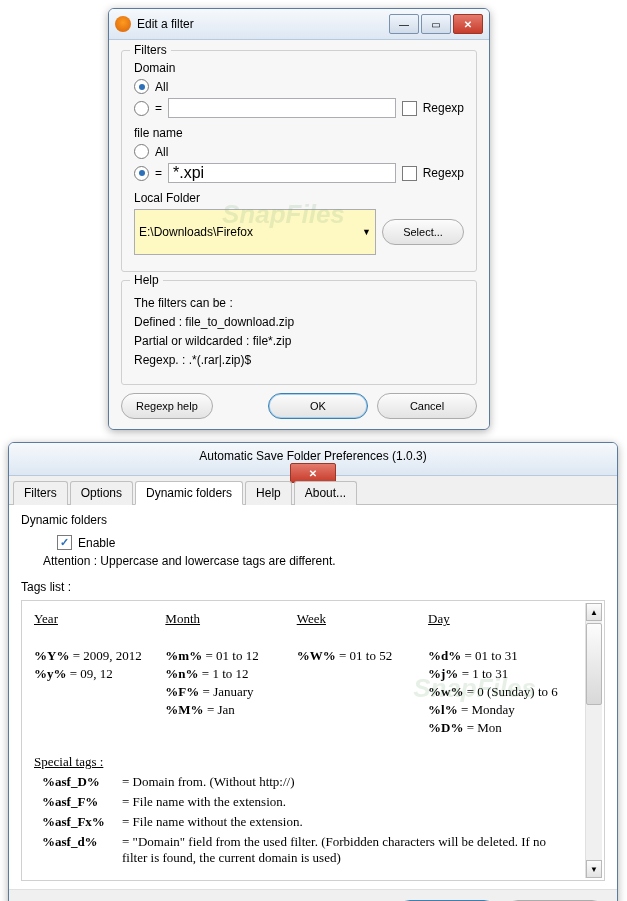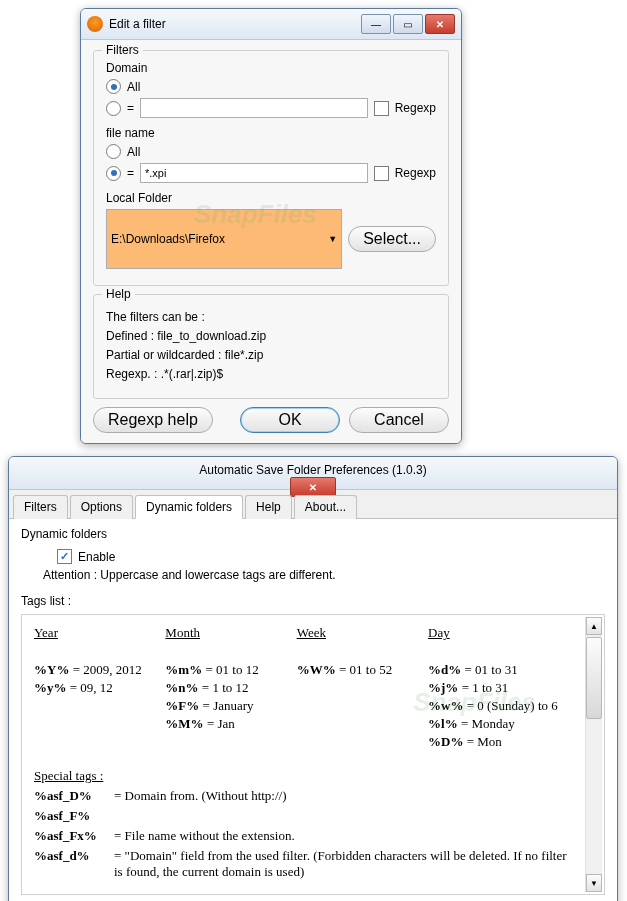--- a/index.html
+++ b/index.html
@@ -133,52 +133,52 @@
   font-size: 11px;
   line-height: 11px;
 }
 .textinput {
   border: 1px solid #abadb3;
   background: #fff;
   height: 20px;
   padding: 1px 4px;
   box-sizing: border-box;
   font-family: inherit;
-  font-size: 11px;
+  font-size: 16px;
 }
 .textinput.wide {
   flex: 1;
 }
 .label {
   font-size: 12px;
 }
 .select-box {
   border: 1px solid #abadb3;
-  background: #fdba74;
+  background: #fef9c3;
   height: 22px;
-  padding: 18px 4px;
+  padding: 11px 4px;
   display: flex;
   align-items: center;
   justify-content: space-between;
   cursor: pointer;
 }
 .select-box .caret {
   font-size: 9px;
 }
 .button {
   border: 1px solid #acacac;
   border-radius: 13px;
   background: linear-gradient(to bottom, #fcfcfc, #e3e3e3);
   height: 24px;
   padding: 0 14px;
   display: inline-flex;
   align-items: center;
   justify-content: center;
   cursor: pointer;
-  font-size: 16px;
+  font-size: 11px;
   min-width: 52px;
 }
 .button.primary {
   border: 1px solid #3c7fb1;
   box-shadow: 0 0 0 1px #a0d0f0 inset;
 }
 .button-row {
   display: flex;
   gap: 9px;
   align-items: center;
@@ -240,21 +240,21 @@
   font-family: "Times New Roman", serif;
   font-size: 13px;
   margin-top: 16px;
 }
 .special .col-head {
   margin-bottom: 4px;
   text-decoration: underline;
 }
 .special-row {
   display: flex;
-  margin: 4px 0;
+  margin: 4px 8px;
 }
 .special-row .tagname {
   font-weight: bold;
   width: 80px;
 }
 .special-row .desc {
   flex: 1;
 }
 .scroll-area {
   border: 1px solid #d0d0d0;
@@ -314,21 +314,21 @@
   font-style: italic;
   right: 60px;
   top: 62px;
   pointer-events: none;
 }
 b { font-weight: bold; }
 </style>
 </head>
 <body>
 
-<div class="window" style="width:380px; margin-left:72px;">
+<div class="window" style="width:380px; margin-left:100px;">
   <div class="titlebar">
     <span class="icon-ff"></span>
     <span class="title-text">Edit a filter</span>
     <div class="win-controls">
       <div class="win-btn">—</div>
       <div class="win-btn">▭</div>
       <div class="win-btn close">✕</div>
     </div>
   </div>
   <div class="content">
@@ -446,20 +446,21 @@
       </div>
 
       <div class="special" style="padding-right:18px;">
         <div class="col-head">Special tags :</div>
         <div class="special-row">
           <span class="tagname">%asf_D%</span>
           <span class="desc">= Domain from. (Without http://)</span>
         </div>
         <div class="special-row">
           <span class="tagname">%asf_F%</span>
+          <span class="desc">= File name with the extension.</span>
         </div>
         <div class="special-row">
           <span class="tagname">%asf_Fx%</span>
           <span class="desc">= File name without the extension.</span>
         </div>
         <div class="special-row">
           <span class="tagname">%asf_d%</span>
           <span class="desc">= "Domain" field from the used filter. (Forbidden characters will be deleted. If no filter is found, the current domain is used)</span>
         </div>
       </div>

